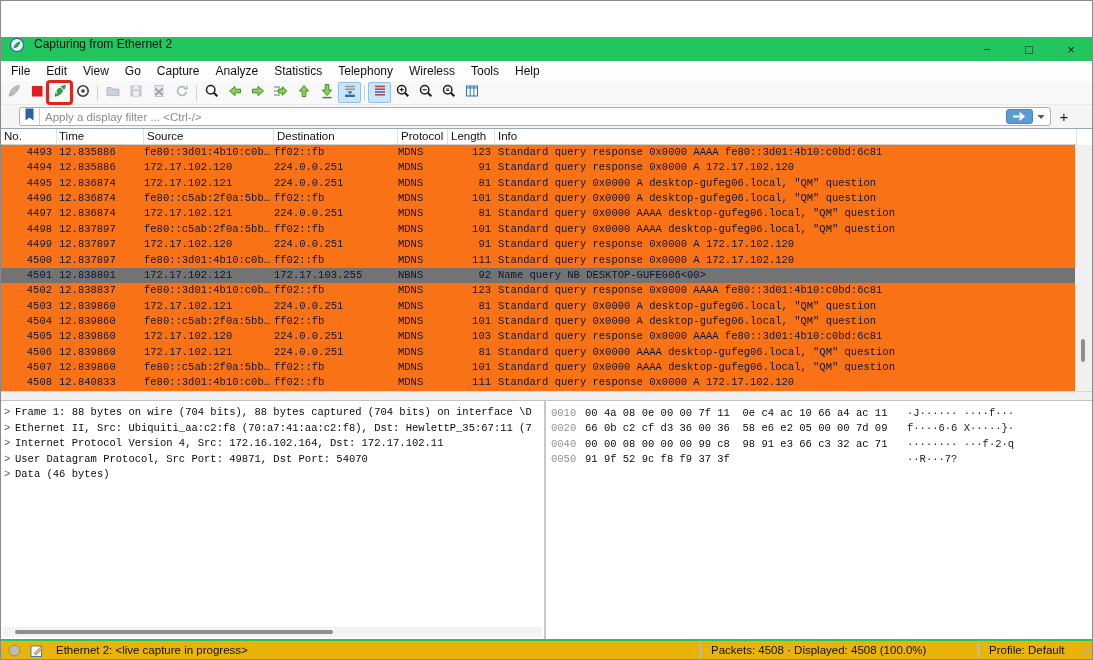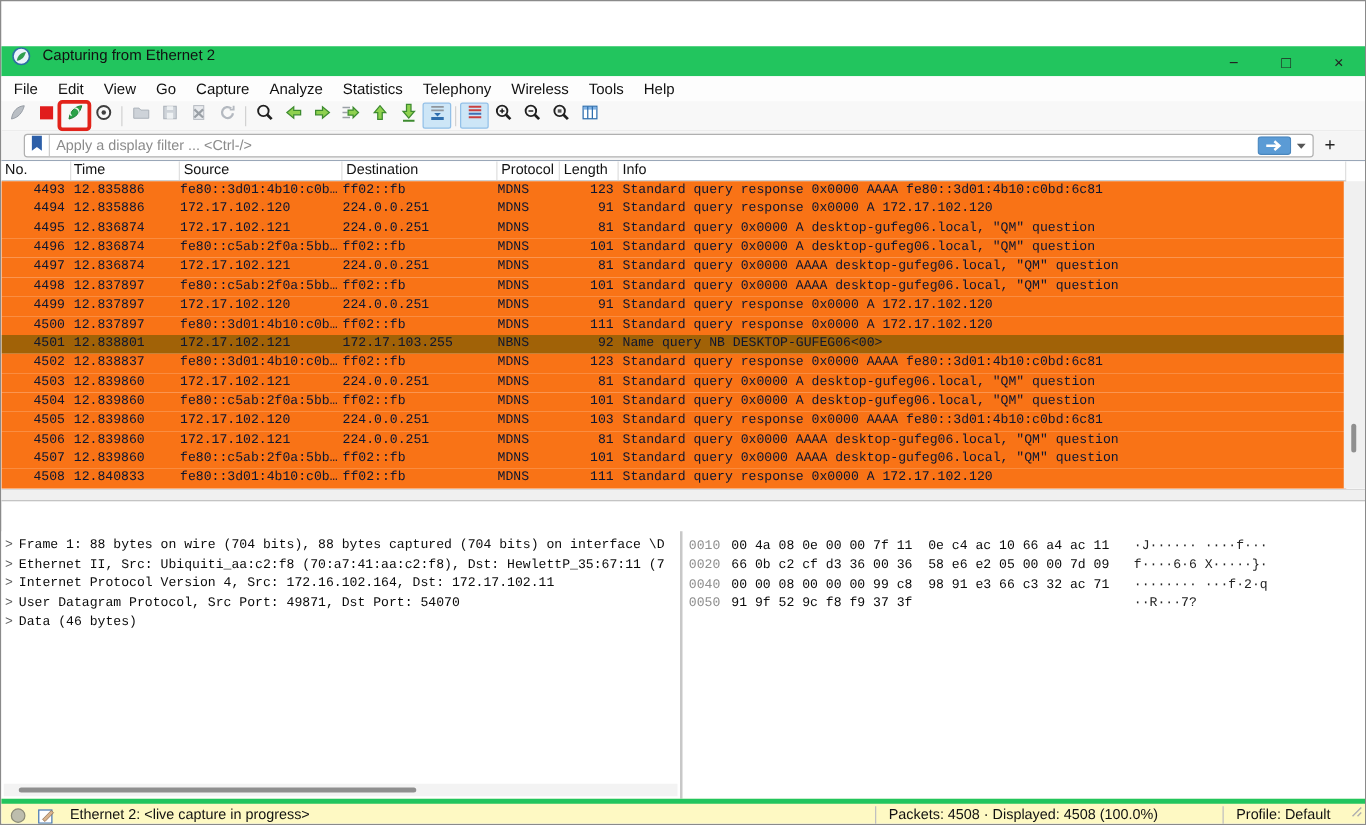--- a/index.html
+++ b/index.html
@@ -33,49 +33,49 @@
   .apply-btn { margin-right:4px; display:flex; }
   .caret-btn { margin-right:5px; display:flex; }
   .plus-btn { width:20px; text-align:center; font-size:15px; color:#222; margin-left:3px; }
   
   .packet-list { flex:0 0 262px; position:relative; background:#fff; overflow:hidden; }
   .pl-header { height:16px; display:flex; border-bottom:1px solid #cfcfcf; background:#fff; width:1076px; }
   .plh { font-size:11.5px; color:#111; border-right:1px solid #e0e0e0; padding:1px 0 0 3px; white-space:nowrap; overflow:hidden; }
   .pl-rows { width:1076px; }
   .plrow { display:flex; height:15.37px; line-height:15.37px; }
   .plrow.mdns { background:#f97316; }
-  .plrow.nbns { background:#a16207; }
+  .plrow.nbns { background:#737373; }
   .plc { font-family:"Liberation Mono","DejaVu Sans Mono", monospace; font-size:10.5px; color:#0d1630; white-space:pre; overflow:hidden; }
   .c0 { width:56px; text-align:right; padding-right:5px; }
   .plh.c0 { text-align:left; padding-left:3px; }
   .c1 { width:87px; padding-left:2px; }
   .c2 { width:130px; }
   .c3 { width:124px; }
   .c4 { width:50px; }
   .c5 { width:47px; text-align:right; padding-right:4px; }
   .plh.c5 { text-align:left; }
   .c6 { flex:1; padding-left:3px; }
   .vscroll { position:absolute; top:16px; right:0; width:17px; bottom:0; background:#f0f0f0; }
   .vthumb { position:absolute; left:6px; width:4px; height:23px; top:194px; background:#8f8f8f; border-radius:2px; }
   
   .splitter { flex:0 0 10px; background:#f0f0f0; border-top:1px solid #d8d8d8; border-bottom:1px solid #c4c4c4; }
   
-  .bottom { flex:1; display:flex; min-height:0;margin-top:24px; }
+  .bottom { flex:1; display:flex; min-height:0; }
   .details-pane { width:545px; flex:0 0 545px; background:#fff; border-right:2px solid #c8c8c8; position:relative; padding-top:4px; overflow:hidden; }
   .dline { height:15.5px; line-height:15.5px; white-space:pre; overflow:hidden; font-family:"Liberation Mono","DejaVu Sans Mono", monospace; font-size:10.5px; color:#0b0b0b; padding-left:3px; }
   .darrow { display:inline-block; width:11px; color:#5a5a5a; }
   .hscroll { position:absolute; left:2px; right:2px; bottom:2px; height:10px; background:#f3f3f3; }
   .hthumb { position:absolute; left:12px; top:3px; width:318px; height:4px; background:#8f8f8f; border-radius:2px; }
   .hex-pane { flex:1; background:#fff; padding-top:5px; overflow:hidden; }
   .hxrow { height:15.3px; line-height:15.3px; white-space:pre; font-family:"Liberation Mono","DejaVu Sans Mono", monospace; font-size:10.5px; }
   .hxoff { display:inline-block; width:39px; padding-left:5px; color:#8f8f8f; }
   .hxbytes { display:inline-block; width:322px; color:#0b0b0b; }
   .hxascii { color:#222; }
   
-  .statusbar { flex:0 0 20px; background:#fef9c3; border-top:4px solid #22c55e; position:relative; font-size:11.5px; color:#111; }
+  .statusbar { flex:0 0 20px; background:#eab308; border-top:2px solid #22c55e; position:relative; font-size:11.5px; color:#111; }
   .sb-expert { position:absolute; left:7px; top:3px; }
   .sb-comment { position:absolute; left:29px; top:3px; }
   .sb-interface { position:absolute; left:55px; top:3px; }
   .sb-sep1 { position:absolute; left:699px; top:2px; width:1px; height:15px; background:#c0c0c0; }
   .sb-packets { position:absolute; left:710px; top:3px; }
   .sb-sep2 { position:absolute; left:977px; top:2px; width:1px; height:15px; background:#c0c0c0; }
   .sb-profile { position:absolute; left:988px; top:3px; }
   .sb-grip { position:absolute; right:2px; bottom:2px; }
 </style>
 </head>

